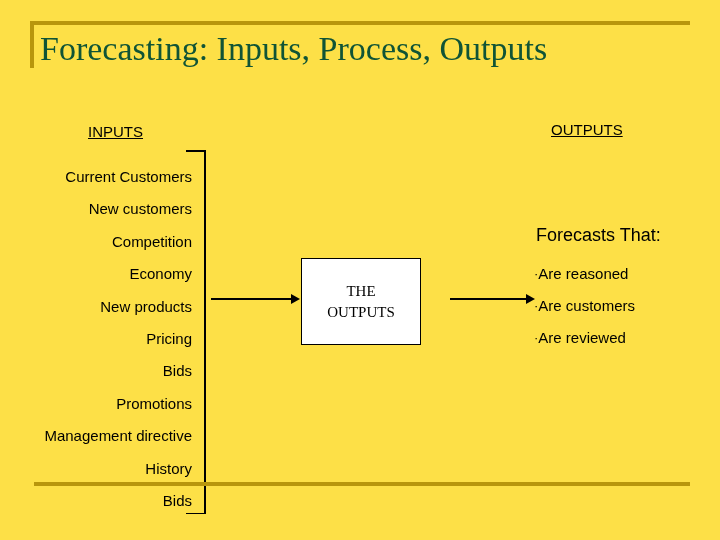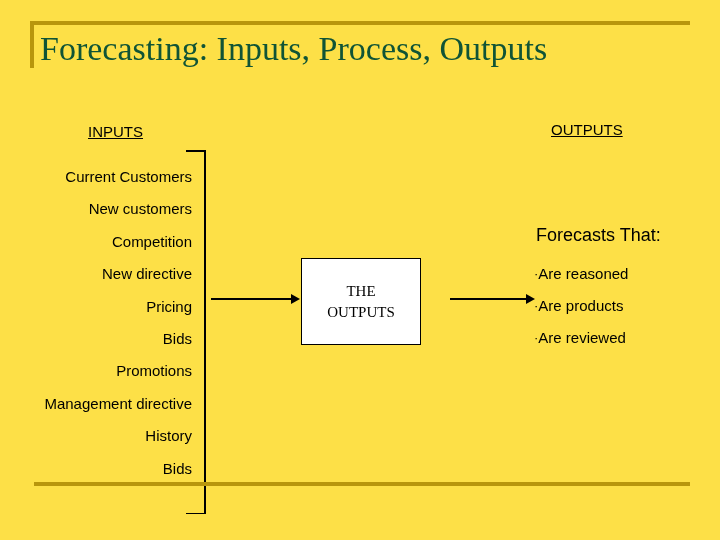--- a/index.html
+++ b/index.html
@@ -177,21 +177,22 @@
   <div class="title-rule-left"></div>
   <div class="slide-title">Forecasting: Inputs, Process, Outputs</div>
 
   <div class="col-head" id="inputs-head">INPUTS</div>
   <div class="col-head" id="outputs-head">OUTPUTS</div>
 
   <div id="inputs-list">
     <div class="input-item">Current Customers</div>
     <div class="input-item">New customers</div>
     <div class="input-item">Competition</div>
-    <div class="input-item">New directive</div>
+    <div class="input-item">Economy</div>
+    <div class="input-item">New products</div>
     <div class="input-item">Pricing</div>
     <div class="input-item">Bids</div>
     <div class="input-item">Promotions</div>
     <div class="input-item">Management directive</div>
     <div class="input-item">History</div>
     <div class="input-item">Bids</div>
   </div>
 
   <div class="bracket-v"></div>
   <div class="bracket-tick" id="bracket-tick-top"></div>
@@ -206,19 +207,19 @@
       <div>OUTPUTS</div>
     </div>
   </div>
 
   <div class="arrow-line" id="arrow-out-line"></div>
   <div class="arrow-head" id="arrow-out-head"></div>
 
   <div id="forecasts-label">Forecasts That:</div>
   <div id="outputs-list">
     <div class="output-item"><span class="bullet">·</span><span>Are reasoned</span></div>
-    <div class="output-item"><span class="bullet">·</span><span>Are products</span></div>
+    <div class="output-item"><span class="bullet">·</span><span>Are customers</span></div>
     <div class="output-item"><span class="bullet">·</span><span>Are reviewed</span></div>
   </div>
 
   <div class="footer-rule"></div>
 
 </div>
 
 </body></html>

